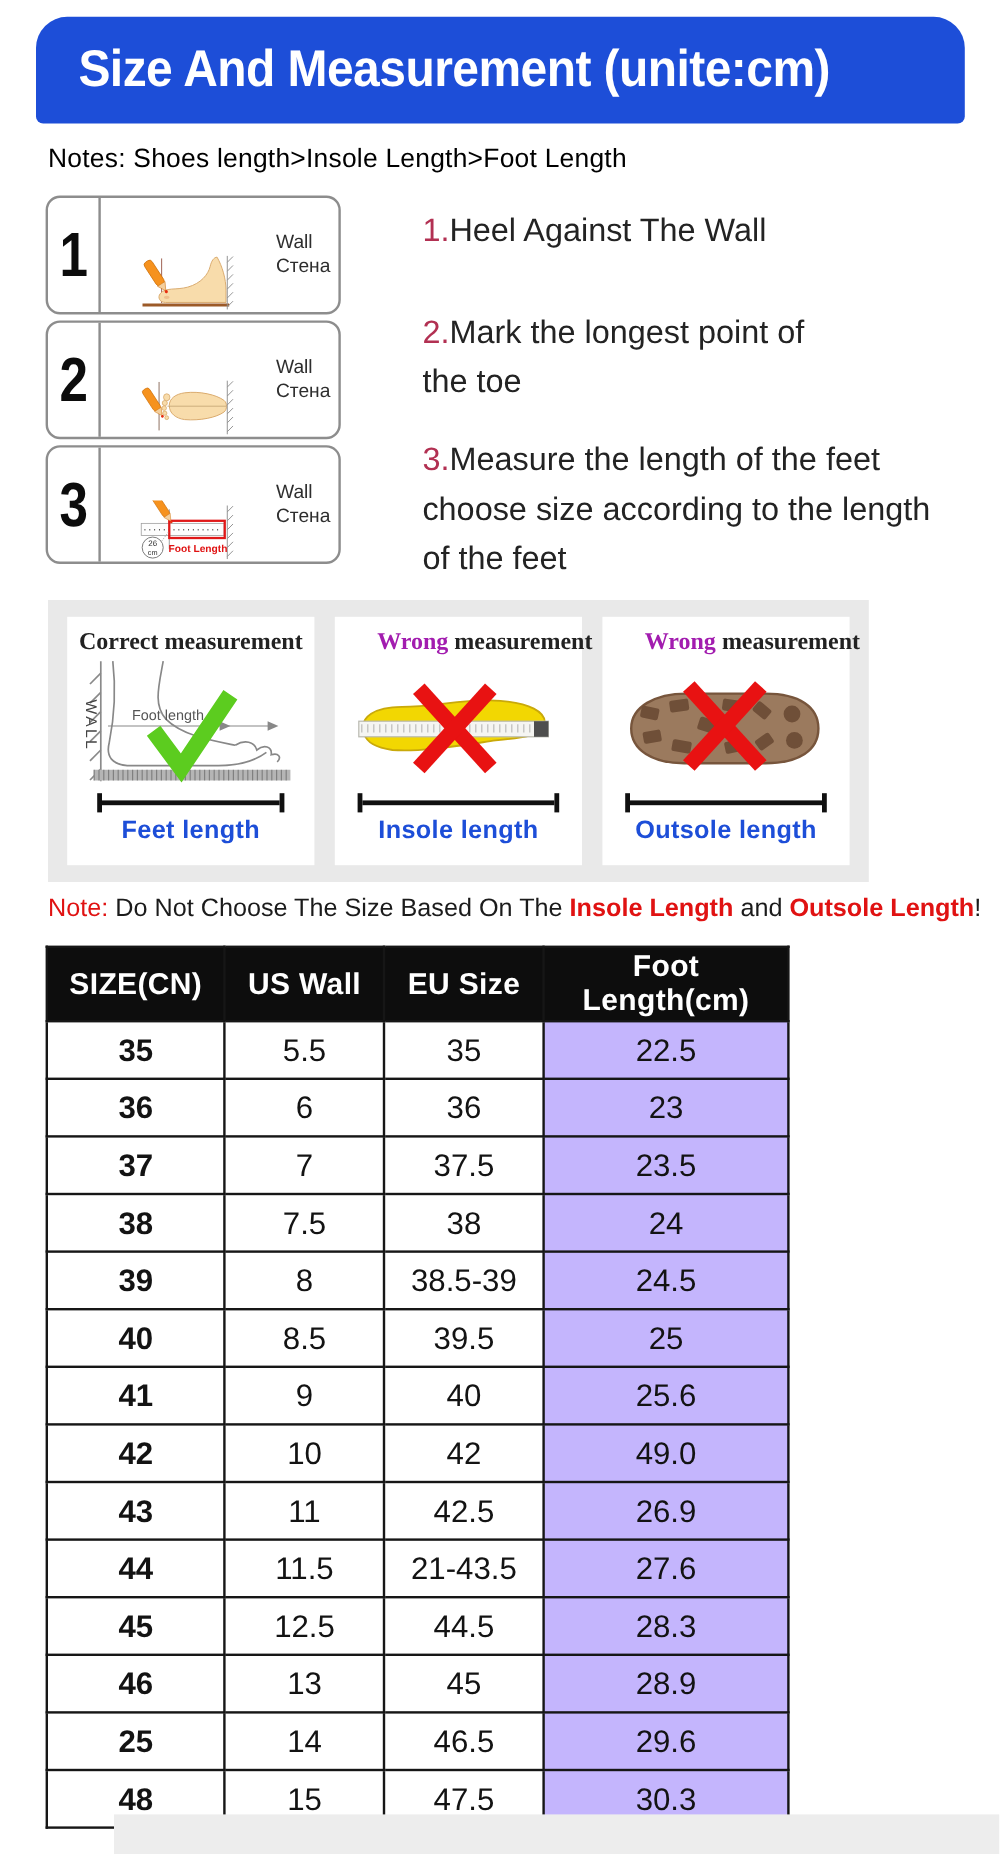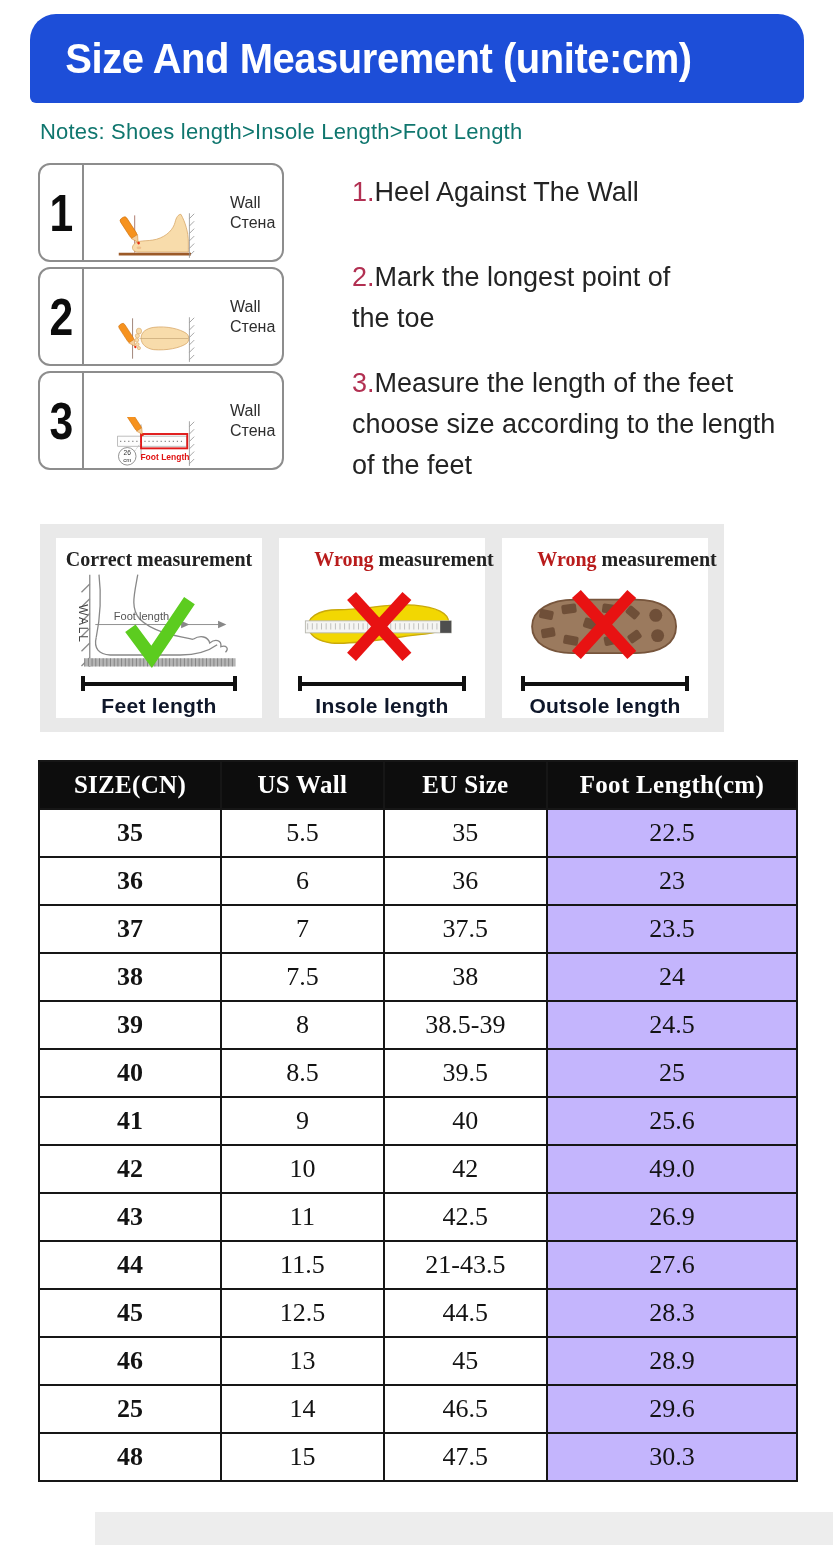--- a/index.html
+++ b/index.html
@@ -6,58 +6,58 @@
   html,body{margin:0;padding:0;background:#fff;}
   .page{position:relative;width:833px;height:1545px;background:#ffffff;overflow:hidden;
         font-family:"Liberation Sans",sans-serif;color:#1a1a1a;}
 
   
   .title-bar{position:absolute;left:30px;top:14px;width:774px;height:89px;background:#1d4ed8;
              border-radius:26px 26px 6px 6px;display:flex;align-items:center;}
   .title-text{color:#fff;font-weight:bold;font-size:43px;white-space:nowrap;
               transform:scaleX(.93);transform-origin:left center;padding-left:38px;letter-spacing:-.5px;}
 
-  .notes{position:absolute;left:40px;top:119px;font-size:22px;color:#0f766e;letter-spacing:.2px;}
+  .notes{position:absolute;left:40px;top:119px;font-size:22px;color:#000000;letter-spacing:.2px;}
 
   
   .step-cards{position:absolute;left:38px;top:163px;width:246px;display:flex;flex-direction:column;gap:5px;}
   .step-card{height:99px;background:#fff;border:2px solid #8d8d8d;border-radius:12px;display:flex;box-sizing:border-box;}
   .step-num{width:42px;border-right:2px solid #8d8d8d;display:flex;align-items:center;justify-content:center;}
   .step-num span{font-size:52px;font-weight:bold;color:#0c0c0c;transform:scaleX(.82);}
   .step-art{flex:1;position:relative;margin-top:44px;}
   .step-svg{width:100%;height:100%;display:block;}
   .wall-label{width:52px;display:flex;flex-direction:column;justify-content:center;font-size:16px;color:#2e2e2e;line-height:1.25;}
 
   
   .instructions{position:absolute;left:352px;top:172px;width:470px;}
   .instr{position:absolute;font-size:27px;color:#232323;line-height:1.52;}
   .instr-num{color:#b23052;}
   .instr-1{top:0;white-space:nowrap;}
   .instr-2{top:85px;width:340px;}
   .instr-3{top:191px;width:450px;}
 
   
-  .measure-strip{position:absolute;left:40px;top:524px;width:684px;height:208px;background:#e9e9e9;
+  .measure-strip{position:absolute;left:40px;top:500px;width:684px;height:235px;background:#e9e9e9;
                  display:flex;justify-content:space-between;padding:14px 16px;box-sizing:border-box;}
   .mcard{width:206px;background:#fff;display:flex;flex-direction:column;align-items:center;padding-top:10px;box-sizing:border-box;}
   .mtitle{font-family:"Liberation Serif",serif;font-size:20px;font-weight:bold;color:#222;white-space:nowrap;}
-  .mtitle .red{color:#b91c1c;margin-left:44px;}
+  .mtitle .red{color:#a21caf;margin-left:44px;}
   .mart{width:190px;height:114px;display:block;}
   .bracket{height:16px;border-left:4px solid #101010;border-right:4px solid #101010;position:relative;}
   .bracket::before{content:"";position:absolute;left:0;right:0;top:6px;border-top:4px solid #101010;}
   .b1{width:148px;}.b2{width:160px;}.b3{width:160px;}
-  .mlabel{font-size:21px;font-weight:bold;color:#0f172a;margin-top:3px;letter-spacing:.3px;}
+  .mlabel{font-size:21px;font-weight:bold;color:#1d4ed8;margin-top:3px;letter-spacing:.3px;}
 
   
   .note-line{position:absolute;left:40px;top:745px;font-size:21px;color:#1b1b1b;white-space:nowrap;}
   .note-line .red{color:#e01212;}
   .note-line .redbold{color:#e01212;font-weight:bold;}
 
   
-  .size-table{position:absolute;left:38px;top:760px;width:760px;border-collapse:collapse;table-layout:fixed;font-family:Liberation Serif, serif;}
+  .size-table{position:absolute;left:38px;top:788px;width:620px;border-collapse:collapse;table-layout:fixed;}
   .size-table th{background:#0d0d0d;color:#fff;font-size:25px;font-weight:bold;height:44px;
                  border:2px solid #161616;letter-spacing:.3px;}
   .size-table td{border:2px solid #161616;text-align:center;font-size:26px;height:44px;color:#131313;}
   .size-table td.col-size{font-weight:bold;}
   .size-table td.col-foot{background:#c4b5fd;}
 
   .footer-strip{position:absolute;left:95px;top:1512px;width:738px;height:33px;background:#ededed;}
 </style>
 </head>
 <body>
@@ -265,20 +265,23 @@
         <g stroke="#e81212" stroke-width="13">
           <line x1="64" y1="25" x2="124" y2="91"></line>
             <line x1="124" y1="25" x2="64" y2="91"></line>
         </g>
       </svg>
       <div class="bracket b3"></div>
       <div class="mlabel">Outsole length</div>
     </div>
   </div>
 
+  <div class="note-line">
+    <span class="red">Note:</span><span> Do Not Choose The Size Based On The </span><span class="redbold">Insole Length</span><span> and </span><span class="redbold">Outsole Length</span><span>!</span>
+  </div>
 
   <table class="size-table">
     <colgroup>
       <col style="width:24%">
         <col style="width:21.5%">
         <col style="width:21.5%">
         <col style="width:33%">
     </colgroup>
     <thead>
       <tr>

